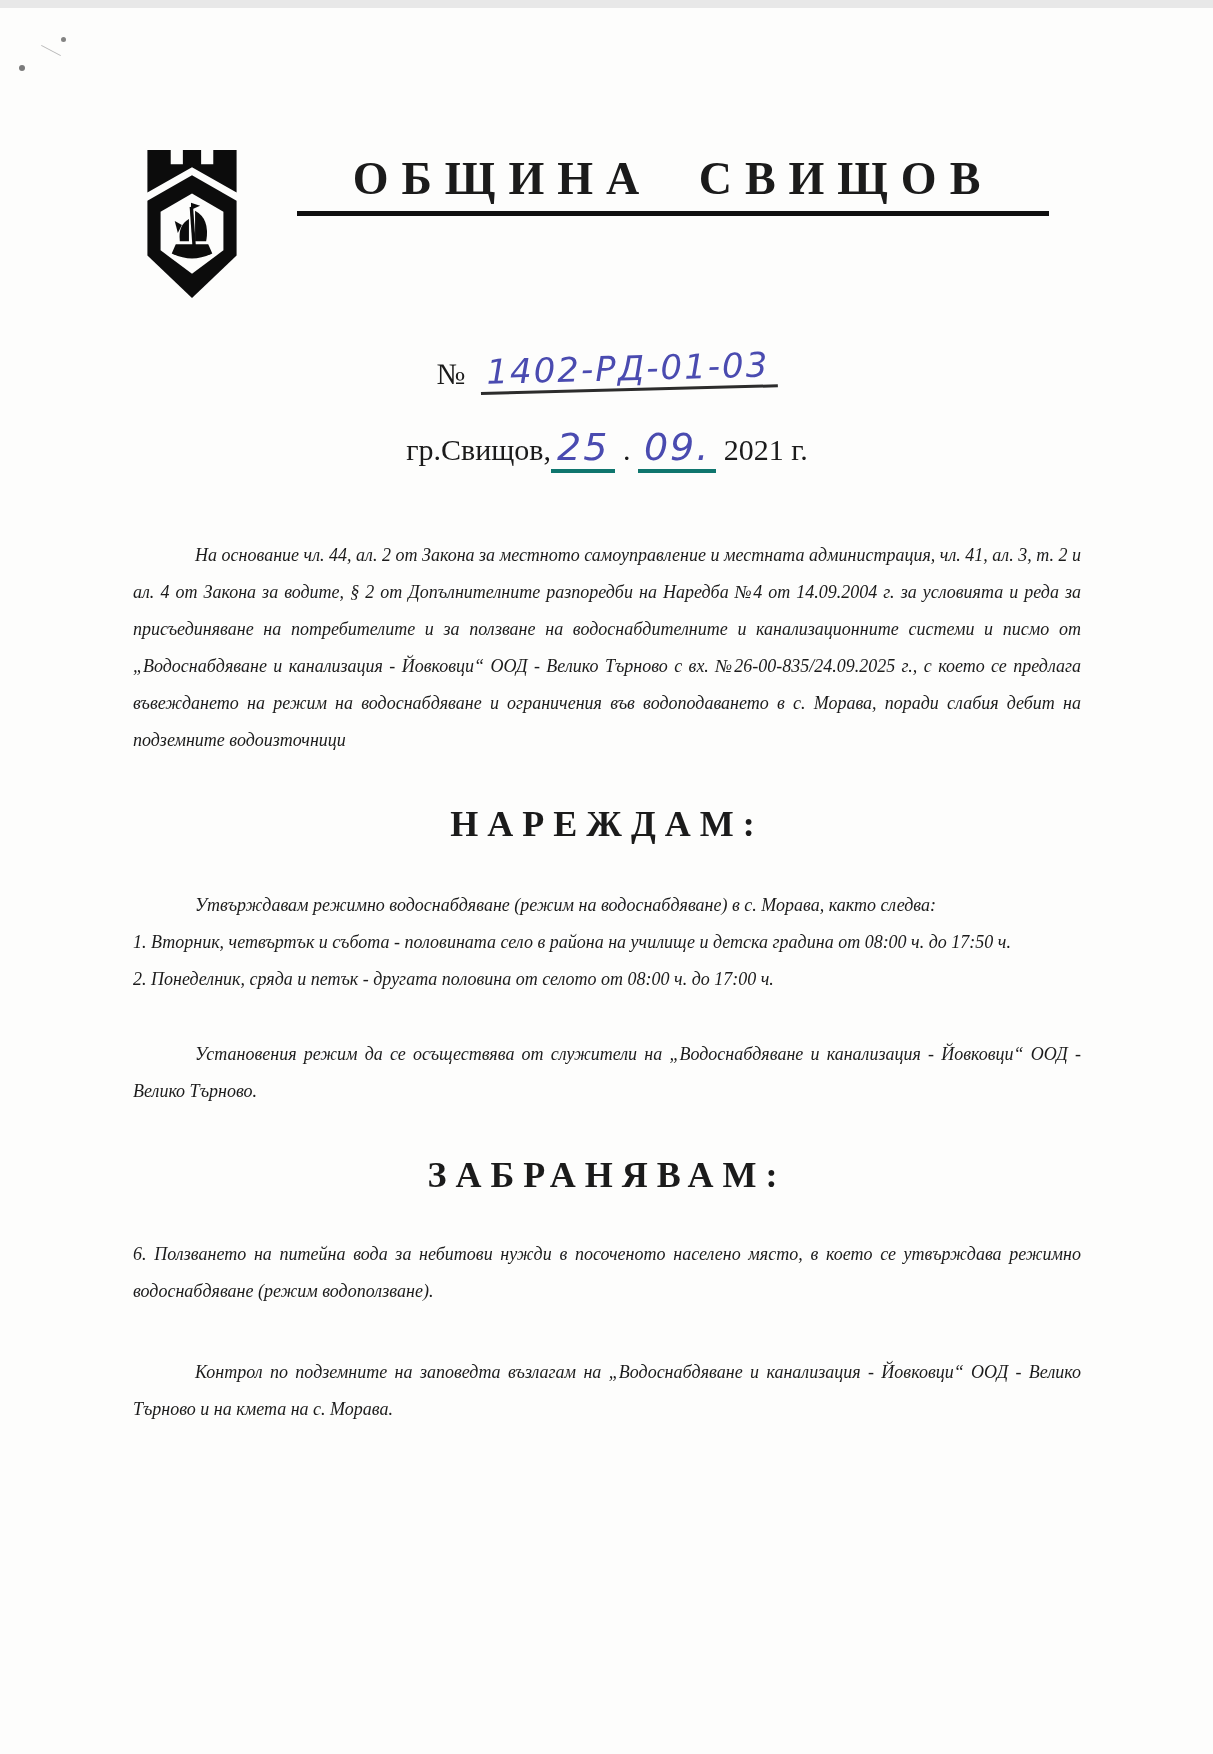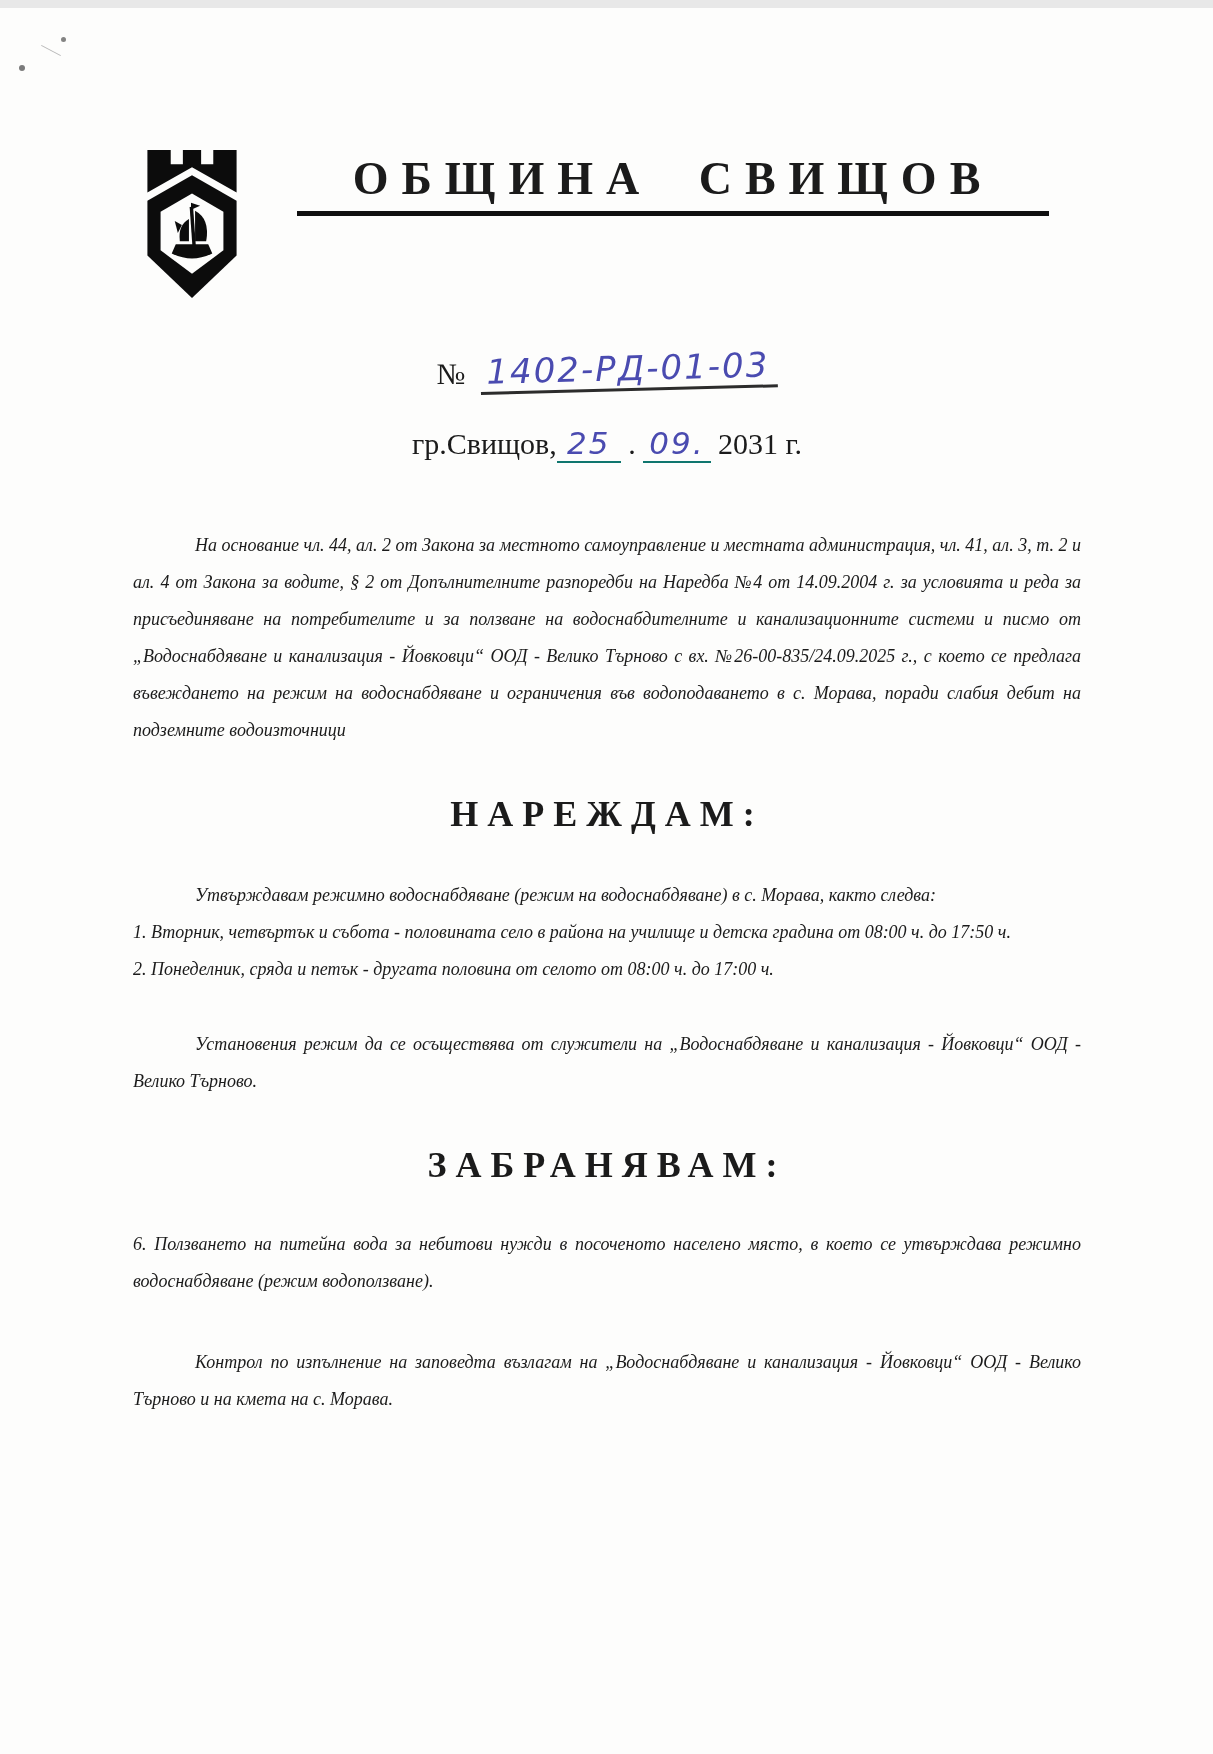--- a/index.html
+++ b/index.html
@@ -68,22 +68,22 @@
     margin-left:8px;
   }
   .date-line{
     margin-top:30px;
     text-align:center;
     font-size:30px;
     white-space:nowrap;
   }
   .date-slot{
     display:inline-block;
-    border-bottom:2px solid #0f766e;
-    font-size:31px;
+    border-bottom:4px solid #0f766e;
+    font-size:38px;
     padding:0 6px;
     min-width:52px;
   }
 
   
   .doc-par{
     font-size:18px;
     line-height:37px;
     text-align:justify;
     margin:0;
@@ -140,33 +140,33 @@
 
     <div class="number-line">
       <span class="number-prefix">№</span>
       <span class="hand number-value">1402-РД-01-03</span>
     </div>
 
     <div class="date-line">
       <span>гр.Свищов,</span><span class="hand date-slot">25</span>
       <span>.</span>
       <span class="hand date-slot">09.</span>
-      <span>2031 г.</span>
+      <span>2021 г.</span>
     </div>
 
     <p class="doc-par indent p1">На основание чл. 44, ал. 2 от Закона за местното самоуправление и местната администрация, чл. 41, ал. 3, т. 2 и ал. 4 от Закона за водите, § 2 от Допълнителните разпоредби на Наредба №4 от 14.09.2004 г. за условията и реда за присъединяване на потребителите и за ползване на водоснабдителните и канализационните системи и писмо от „Водоснабдяване и канализация - Йовковци“ ООД - Велико Търново с вх. №26-00-835/24.09.2025 г., с което се предлага въвеждането на режим на водоснабдяване и ограничения във водоподаването в с. Морава, поради слабия дебит на подземните водоизточници</p>
 
     <p class="section-heading">НАРЕЖДАМ:</p>
 
     <p class="doc-par indent p2">Утвърждавам режимно водоснабдяване (режим на водоснабдяване) в с. Морава, както следва:</p>
     <p class="doc-par">1. Вторник, четвъртък и събота - половината село в района на училище и детска градина от 08:00 ч. до 17:50 ч.</p>
     <p class="doc-par">2. Понеделник, сряда и петък - другата половина от селото от 08:00 ч. до 17:00 ч.</p>
 
     <p class="doc-par indent p3">Установения режим да се осъществява от служители на „Водоснабдяване и канализация - Йовковци“ ООД - Велико Търново.</p>
 
     <p class="section-heading">ЗАБРАНЯВАМ:</p>
 
     <p class="doc-par p4">6. Ползването на питейна вода за небитови нужди в посоченото населено място, в което се утвърждава режимно водоснабдяване (режим водоползване).</p>
 
-    <p class="doc-par indent p5">Контрол по изпълнение на заповедта възлагам на „Водоснабдяване и канализация - Йовковци“ ООД - Велико Търново и на кмета на с. Морава.</p>
+    <p class="doc-par indent p5">Контрол по подземните на заповедта възлагам на „Водоснабдяване и канализация - Йовковци“ ООД - Велико Търново и на кмета на с. Морава.</p>
 
   </div>
 </div>
 
 </body></html>

